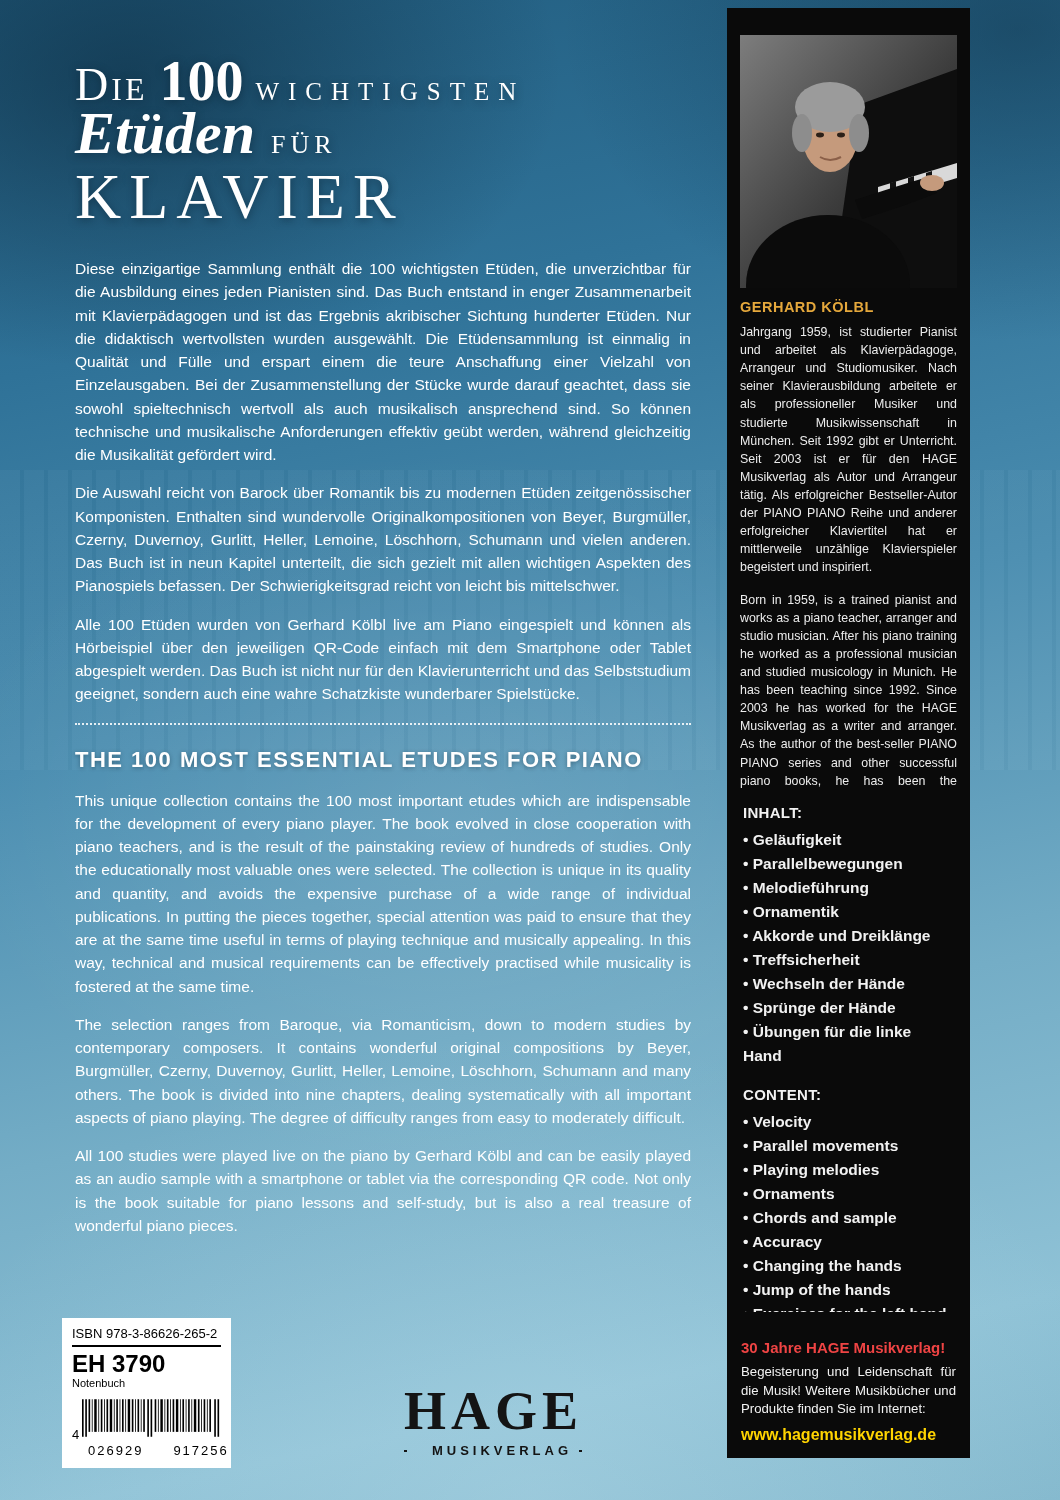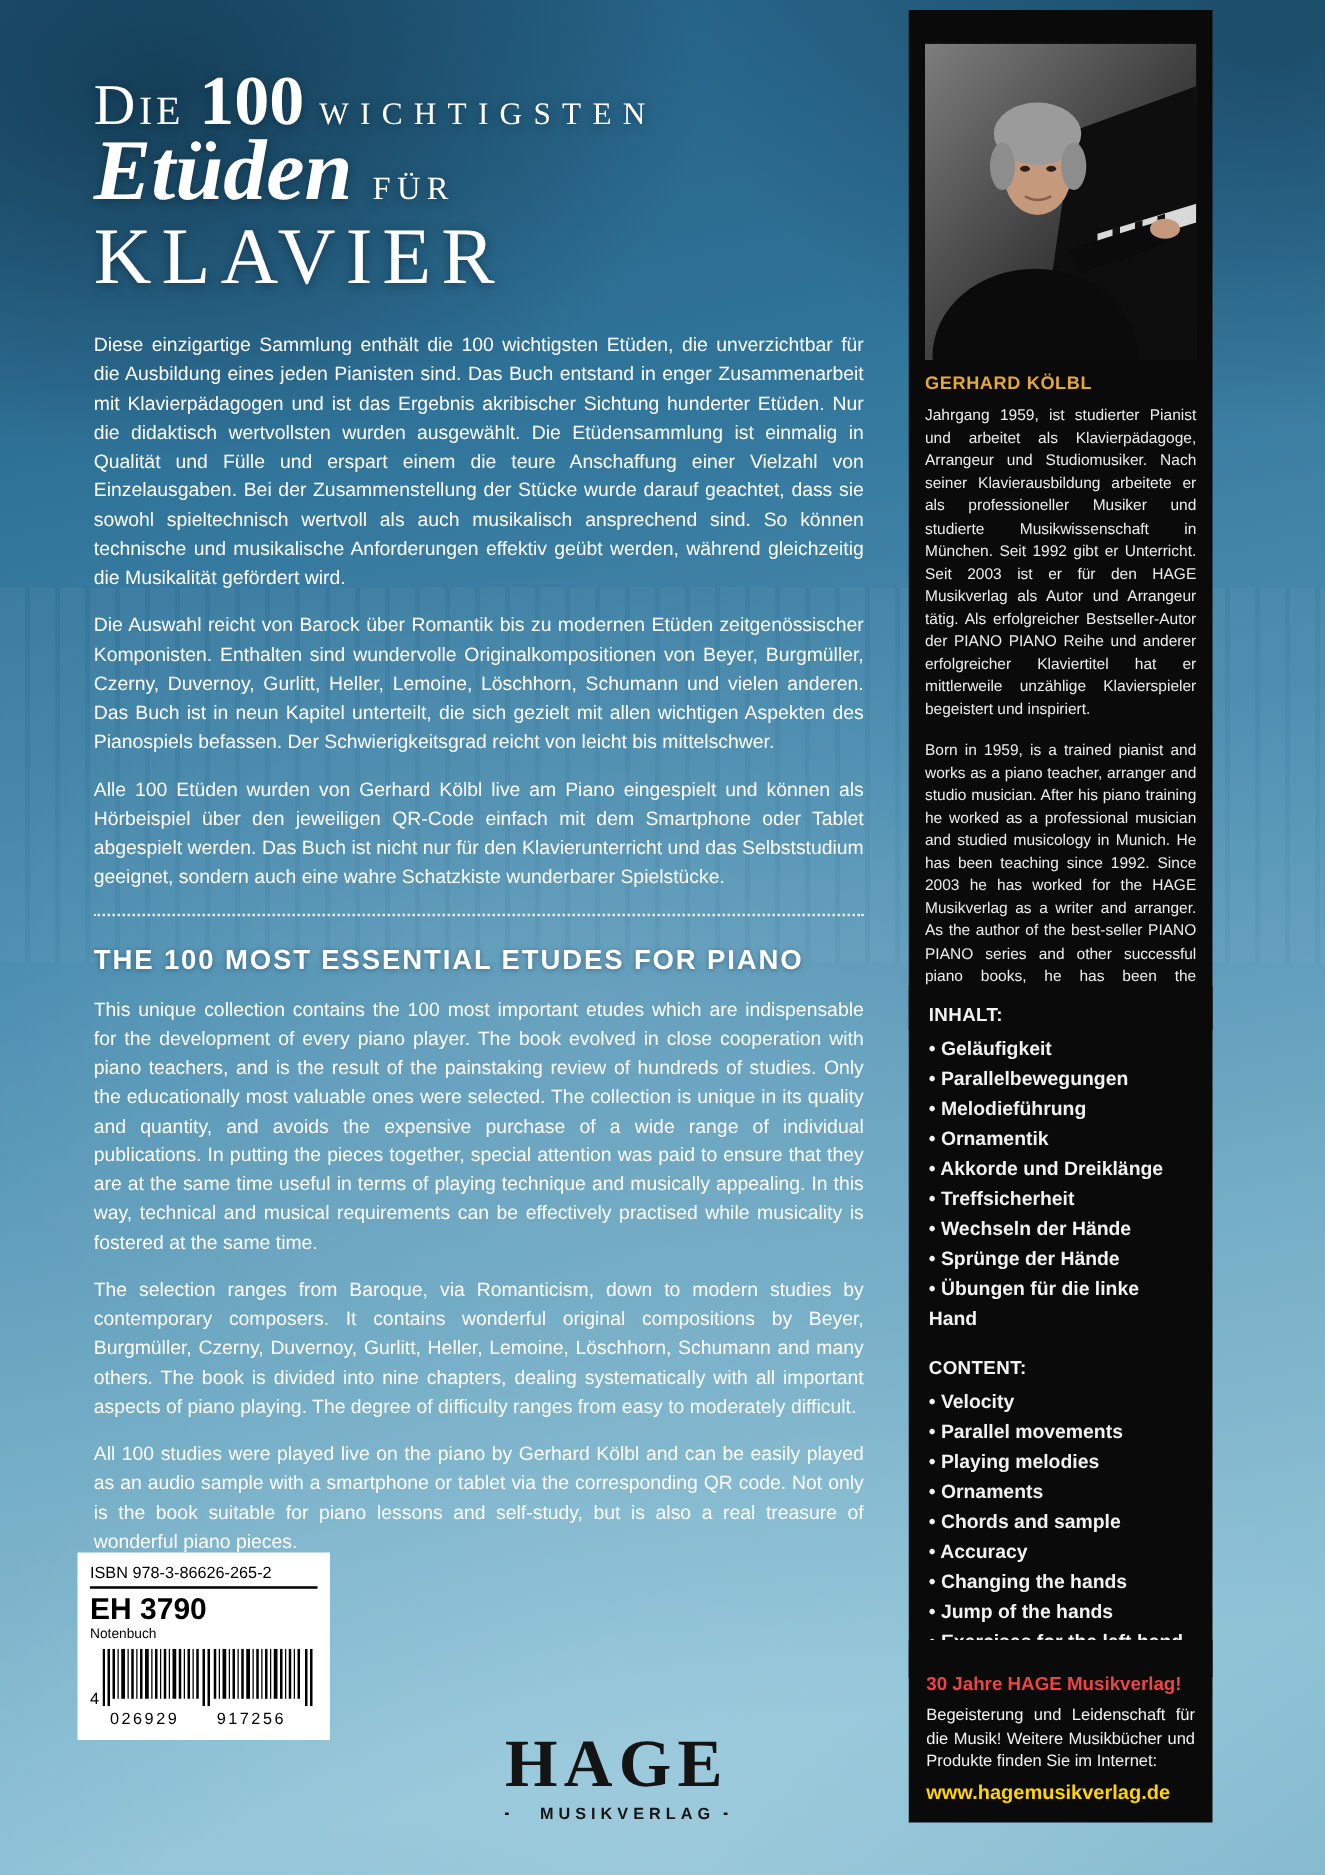--- a/index.html
+++ b/index.html
@@ -25,21 +25,21 @@
 
   
   .left-col { position: absolute; left: 75px; top: 56px; width: 616px; color: #fff; }
 
   .title-block { font-family: "Liberation Serif", serif; text-shadow: 0 2px 8px rgba(8,30,46,.5); margin-bottom: 28px; }
   .t-row { display: flex; align-items: baseline; }
   .t-die   { font-size: 46px; font-variant: small-caps; letter-spacing: 3px; }
   .t-num   { font-size: 56px; font-weight: bold; margin: 0 12px; line-height: .9; }
   .t-wicht { font-size: 25px; letter-spacing: 9px; }
   .t2 { margin-top: -8px; }
-  .t-etueden { font-size: 69px; font-weight: bold; font-style: italic; line-height: 1; }
+  .t-etueden { font-size: 60px; font-weight: bold; font-style: italic; line-height: 1; }
   .t-fuer    { font-size: 26px; letter-spacing: 5px; margin-left: 16px; }
   .t3 { margin-top: 2px; }
   .t-klavier { font-size: 64px; letter-spacing: 8px; line-height: 1; }
 
   .para { font-size: 15.5px; line-height: 1.5; text-align: justify; margin-bottom: 15px; }
 
   .dotted-divider { border-top: 2px dotted rgba(255,255,255,.85); margin: 17px 0 22px; }
 
   .en-heading { font-size: 22px; font-weight: bold; letter-spacing: 1.5px; margin-bottom: 16px; text-shadow: 0 1px 4px rgba(8,30,46,.4); }
 
@@ -59,21 +59,21 @@
   .list li { font-weight: bold; font-size: 15.5px; line-height: 1.55; }
   .list li::before { content: "• "; }
   .list:last-child { margin-bottom: 4px; }
 
   .promo-box { top: 1312px; padding: 13px 14px 14px; }
   .promo-title { color: #ef4444; font-weight: bold; font-size: 15px; margin-bottom: 7px; margin-top: 14px; }
   .promo-text { font-size: 13.2px; line-height: 1.42; text-align: justify; margin-bottom: 7px; }
   .promo-url { color: #ffd400; font-weight: bold; font-size: 16px; }
 
   
-  .barcode-box { position: absolute; left: 62px; top: 1242px; width: 202px; background: #fff; color: #000; padding: 8px 10px 10px; }
+  .barcode-box { position: absolute; left: 62px; top: 1318px; width: 169px; background: #fff; color: #000; padding: 8px 10px 10px; }
   .isbn { font-size: 13px; padding-bottom: 4px; border-bottom: 2px solid #000; margin-bottom: 4px; }
   .bc-code { font-size: 24px; font-weight: bold; line-height: 1.1; }
   .bc-type { font-size: 11px; margin-bottom: 6px; }
   .ean { display: flex; align-items: flex-end; }
   .ean-lead { font-size: 13px; margin-right: 3px; line-height: 1; }
   .ean-digits { display: flex; gap: 30px; margin: 2px 0 0 16px; font-size: 13px; letter-spacing: 2px; }
 
   
   .publisher-logo { position: absolute; left: 404px; top: 1384px; width: 178px; text-align: center; color: #141414; }
   .hage { font-family: "Liberation Serif", serif; font-size: 54px; font-weight: bold; letter-spacing: 5px; line-height: 1; }

